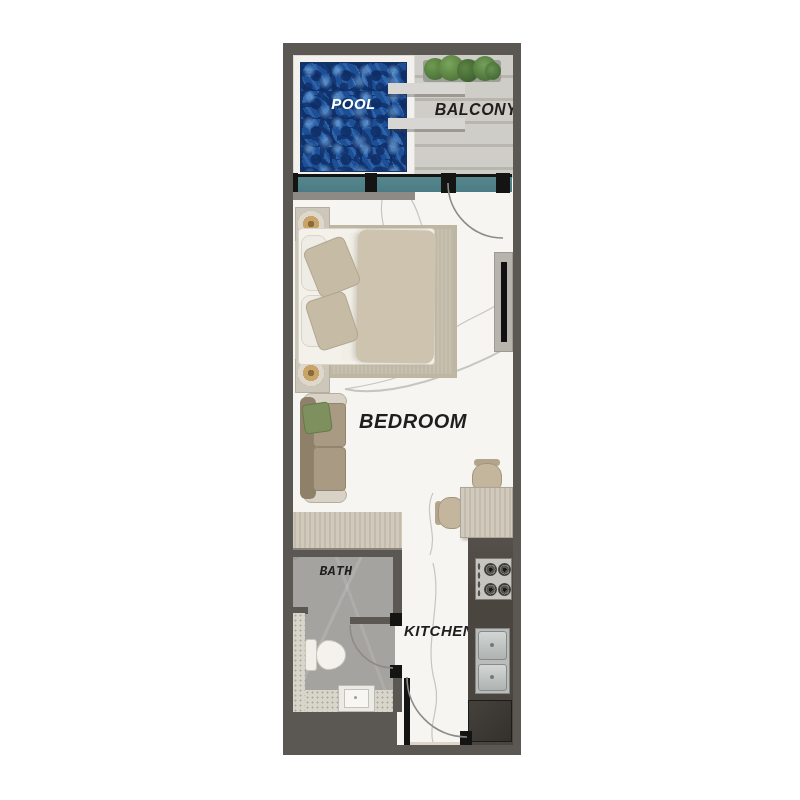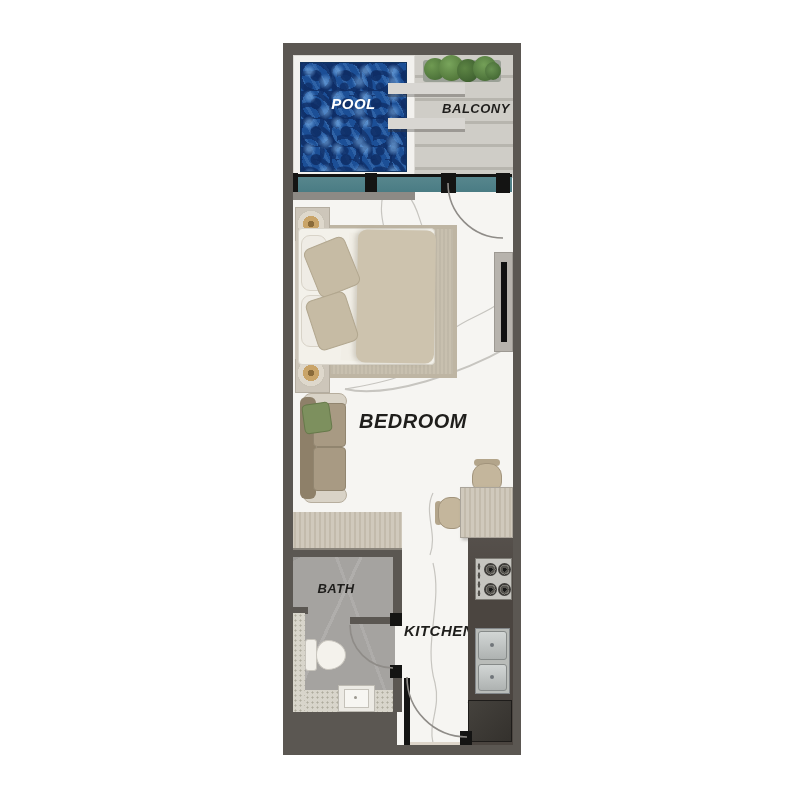--- a/index.html
+++ b/index.html
@@ -66,21 +66,21 @@
       <path d="M 150,520 C 160,560 140,600 152,640 C 158,665 145,680 150,700"></path>
       <path d="M 190,600 C 180,620 195,640 185,660"></path>
     </g>
   </svg>
 
   <div class="abs pool-deck" style="left:10px;top:12px;width:122px;height:125px;"></div>
   <div class="abs pool-water" style="left:17px;top:19px;width:107px;height:110px;"></div>
   <div class="abs lbl white" style="left:17px;top:52px;width:107px;font-size:15px;">POOL</div>
 
   <div class="abs plank" style="left:132px;top:12px;width:98px;height:123px;"></div>
-  <div class="abs lbl" style="left:132px;top:58px;width:122px;font-size:13px;">BALCONY</div>
+  <div class="abs lbl" style="left:132px;top:58px;width:122px;font-size:16px;">BALCONY</div>
 
   <div class="abs" style="left:140px;top:11px;width:78px;height:33px;">
     <div class="abs" style="left:0;top:6px;width:78px;height:22px;background:#9aa096;border-radius:3px;"></div>
     <div class="abs" style="left:1px;top:4px;width:22px;height:22px;border-radius:50%;background:radial-gradient(circle at 35% 35%,#6f9a52,#3f6330);"></div>
     <div class="abs" style="left:16px;top:1px;width:25px;height:26px;border-radius:50%;background:radial-gradient(circle at 40% 35%,#79a55c,#45682f);"></div>
     <div class="abs" style="left:34px;top:5px;width:22px;height:23px;border-radius:50%;background:radial-gradient(circle at 35% 40%,#5d8544,#35552a);"></div>
     <div class="abs" style="left:50px;top:2px;width:24px;height:25px;border-radius:50%;background:radial-gradient(circle at 45% 35%,#74a058,#3f6330);"></div>
     <div class="abs" style="left:62px;top:8px;width:16px;height:18px;border-radius:50%;background:radial-gradient(circle at 40% 40%,#679150,#3a5c2c);"></div>
   </div>
 
@@ -127,21 +127,21 @@
 
   <div class="abs" style="left:191px;top:416px;width:26px;height:7px;background:#b3a58b;border-radius:4px;"></div>
   <div class="abs" style="left:189px;top:420px;width:30px;height:28px;background:var(--chair);border:1px solid #a2947c;border-radius:13px 13px 9px 9px;box-sizing:border-box;"></div>
   <div class="abs" style="left:152px;top:458px;width:7px;height:24px;background:#b3a58b;border-radius:4px;"></div>
   <div class="abs" style="left:155px;top:454px;width:25px;height:32px;background:var(--chair);border:1px solid #a2947c;border-radius:12px 9px 9px 12px;box-sizing:border-box;"></div>
   <div class="abs woodgrain" style="left:177px;top:444px;width:53px;height:51px;border:1px solid #aaa49a;box-shadow:2px 2px 3px rgba(80,75,68,.35);box-sizing:border-box;"></div>
 
   <div class="abs wall" style="left:0;top:507px;width:119px;height:12px;"></div>
 
   <div class="abs tile" style="left:10px;top:514px;width:102px;height:155px;"></div>
-  <div class="abs lbl" style="left:18px;top:538px;width:70px;font-size:13px;">BATH</div>
+  <div class="abs lbl" style="left:18px;top:521px;width:70px;font-size:13px;font-family:Liberation Mono, monospace;">BATH</div>
   <div class="abs wall" style="left:0;top:564px;width:25px;height:7px;"></div>
   <div class="abs speckle" style="left:10px;top:570px;width:12px;height:99px;"></div>
   <div class="abs speckle" style="left:22px;top:647px;width:33px;height:22px;"></div>
   <div class="abs speckle" style="left:92px;top:647px;width:20px;height:22px;"></div>
 
   <div class="abs wall" style="left:110px;top:514px;width:9px;height:56px;"></div>
   <div class="abs wall" style="left:67px;top:574px;width:43px;height:7px;"></div>
   <div class="abs blackbar" style="left:107px;top:570px;width:12px;height:13px;"></div>
   <div class="abs blackbar" style="left:107px;top:622px;width:12px;height:13px;"></div>
   <div class="abs wall" style="left:110px;top:635px;width:9px;height:34px;"></div>

